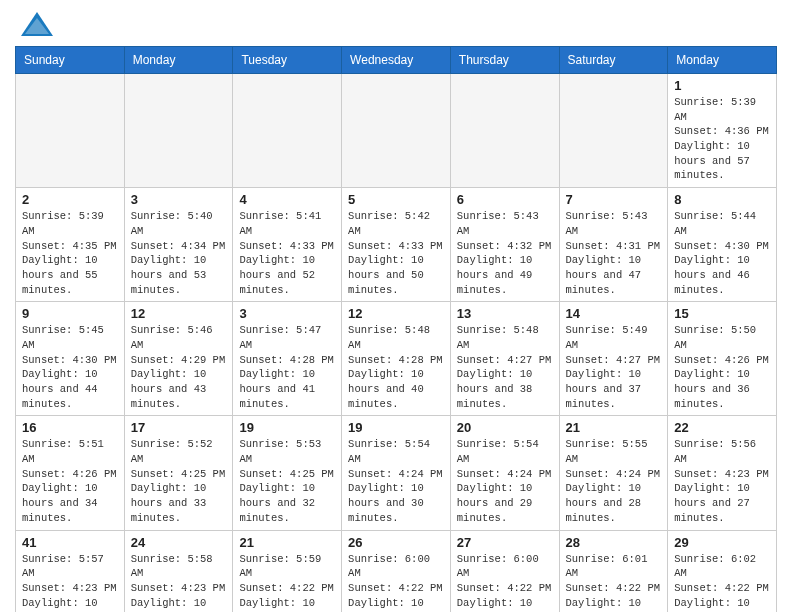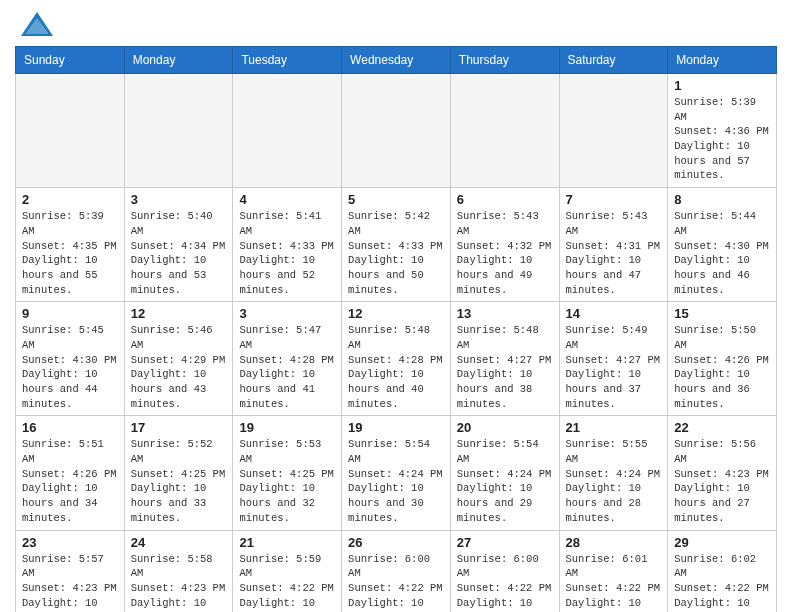--- a/index.html
+++ b/index.html
@@ -221,21 +221,21 @@
           <span class="day-number">21</span>
           <div class="day-info">Sunrise: 5:55 AM<br>Sunset: 4:24 PM<br>Daylight: 10 hours and 28 minutes.</div>
         </td>
         <td>
           <span class="day-number">22</span>
           <div class="day-info">Sunrise: 5:56 AM<br>Sunset: 4:23 PM<br>Daylight: 10 hours and 27 minutes.</div>
         </td>
       </tr>
       <tr>
         <td>
-          <span class="day-number">23</span>
+          <span class="day-number">41</span>
           <div class="day-info">Sunrise: 5:57 AM<br>Sunset: 4:23 PM<br>Daylight: 10 hours and 25 minutes.</div>
         </td>
         <td>
           <span class="day-number">24</span>
           <div class="day-info">Sunrise: 5:58 AM<br>Sunset: 4:23 PM<br>Daylight: 10 hours and 24 minutes.</div>
         </td>
         <td>
           <span class="day-number">21</span>
           <div class="day-info">Sunrise: 5:59 AM<br>Sunset: 4:22 PM<br>Daylight: 10 hours and 23 minutes.</div>
         </td>

